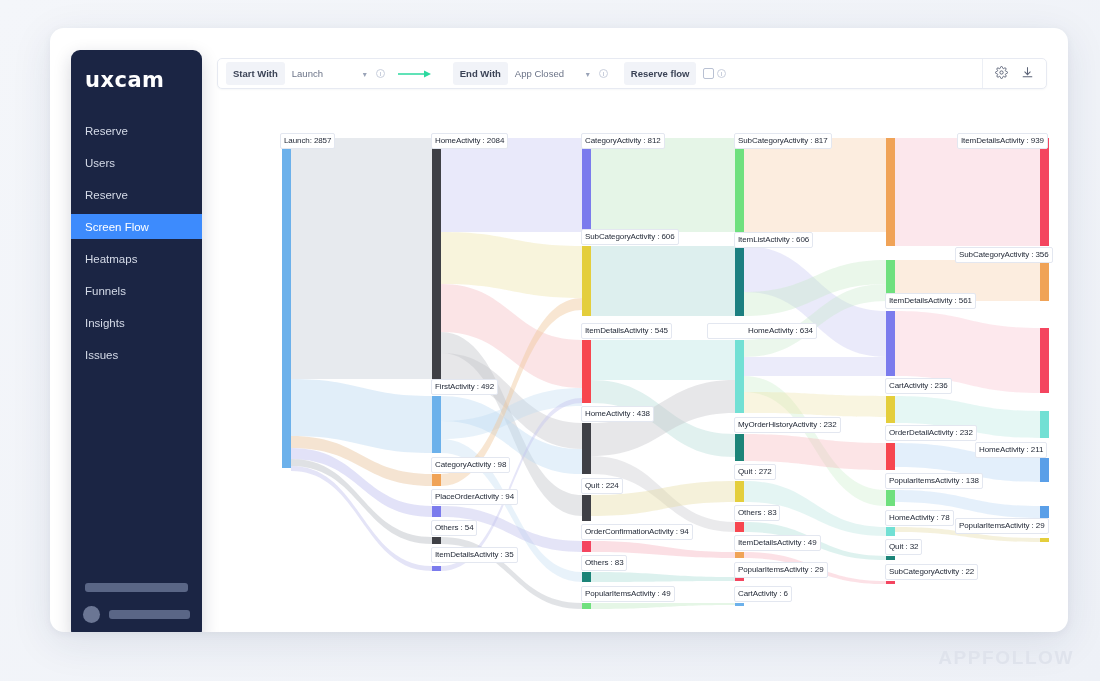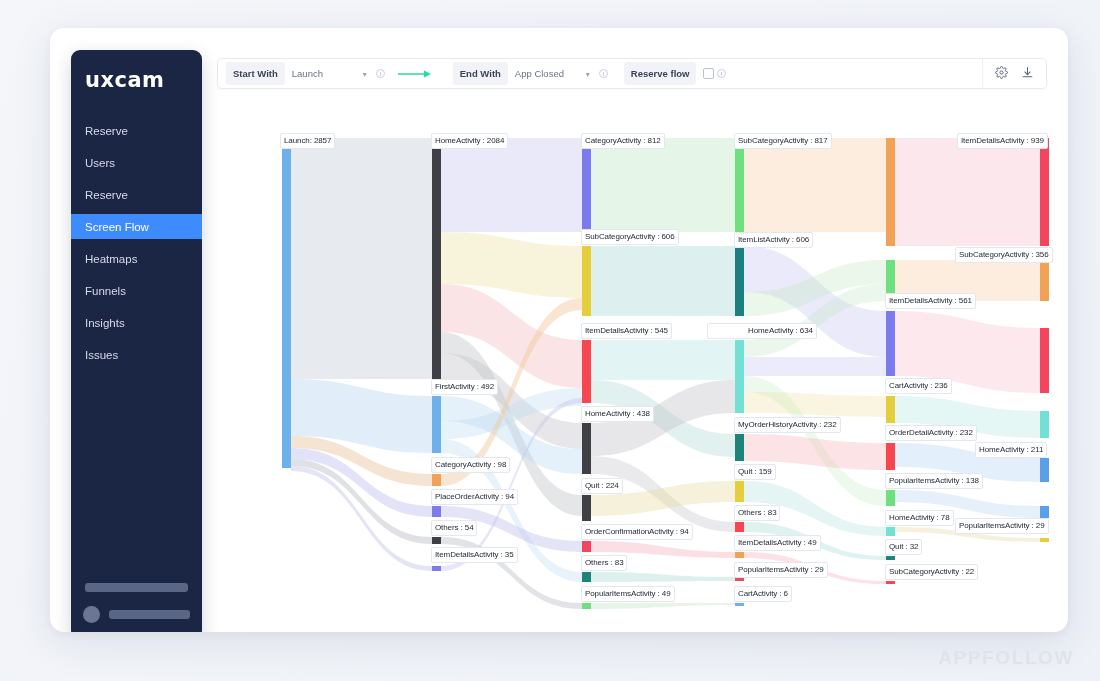--- a/index.html
+++ b/index.html
@@ -362,21 +362,21 @@
           <div class="node-label" style="left: 364px; top: 222px;">ItemDetailsActivity : 545</div>
           <div class="node-label" style="left: 364px; top: 305px;">HomeActivity : 438</div>
           <div class="node-label" style="left: 364px; top: 377px;">Quit : 224</div>
           <div class="node-label" style="left: 364px; top: 423px;">OrderConfirmationActivity : 94</div>
           <div class="node-label" style="left: 364px; top: 454px;">Others : 83</div>
           <div class="node-label" style="left: 364px; top: 485px;">PopularItemsActivity : 49</div>
           <div class="node-label" style="left: 517px; top: 32px;">SubCategoryActivity : 817</div>
           <div class="node-label" style="left: 517px; top: 131px;">ItemListActivity : 606</div>
           <div class="node-label" style="left: 490px; top: 222px; padding-left: 40px;">HomeActivity : 634</div>
           <div class="node-label" style="left: 517px; top: 316px;">MyOrderHistoryActivity : 232</div>
-          <div class="node-label" style="left: 517px; top: 363px;">Quit : 159</div>
+          <div class="node-label" style="left: 517px; top: 363px;">Quit : 272</div>
           <div class="node-label" style="left: 517px; top: 404px;">Others : 83</div>
           <div class="node-label" style="left: 517px; top: 434px;">ItemDetailsActivity : 49</div>
           <div class="node-label" style="left: 517px; top: 461px;">PopularItemsActivity : 29</div>
           <div class="node-label" style="left: 517px; top: 485px; text-align: center;">CartActivity : 6</div>
           <div class="node-label" style="left: 740px; top: 32px;">ItemDetailsActivity : 939</div>
           <div class="node-label" style="left: 738px; top: 146px;">SubCategoryActivity : 356</div>
           <div class="node-label" style="left: 668px; top: 192px;">ItemDetailsActivity : 561</div>
           <div class="node-label" style="left: 668px; top: 277px;">CartActivity : 236</div>
           <div class="node-label" style="left: 668px; top: 324px;">OrderDetailActivity : 232</div>
           <div class="node-label" style="left: 668px; top: 372px;">PopularItemsActivity : 138</div>

